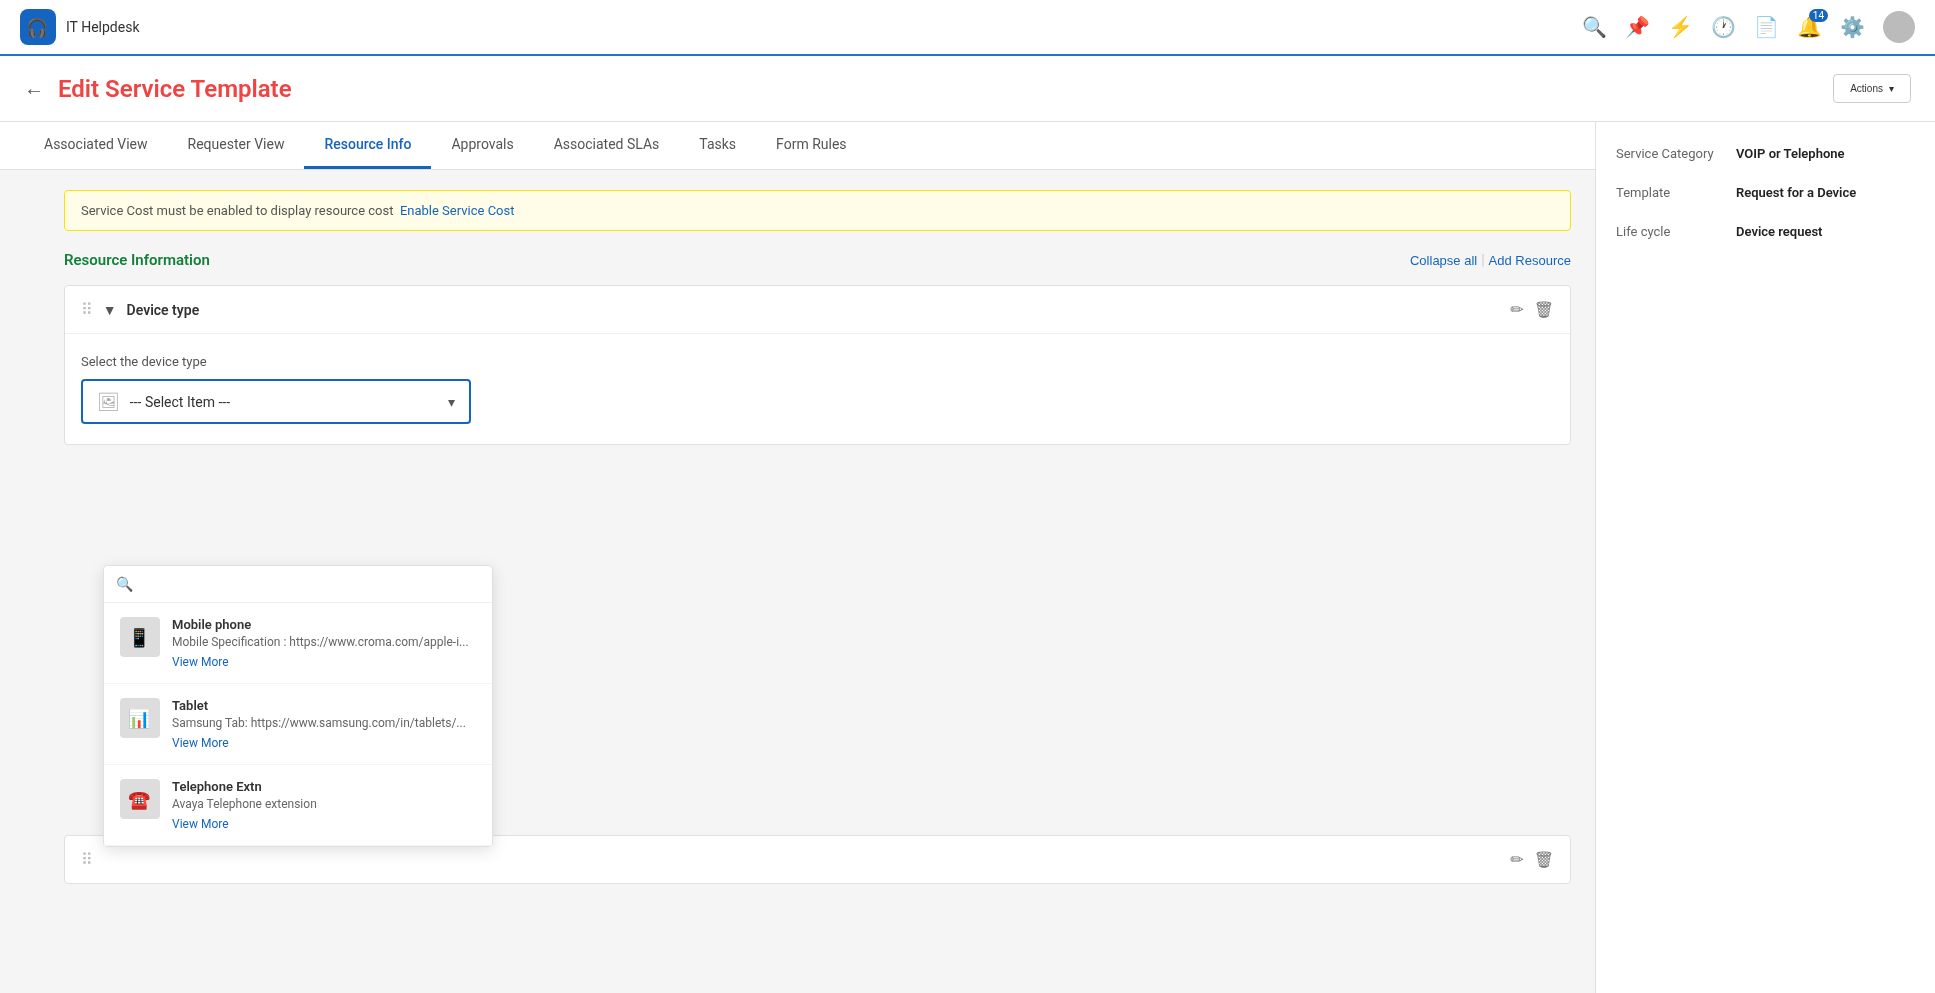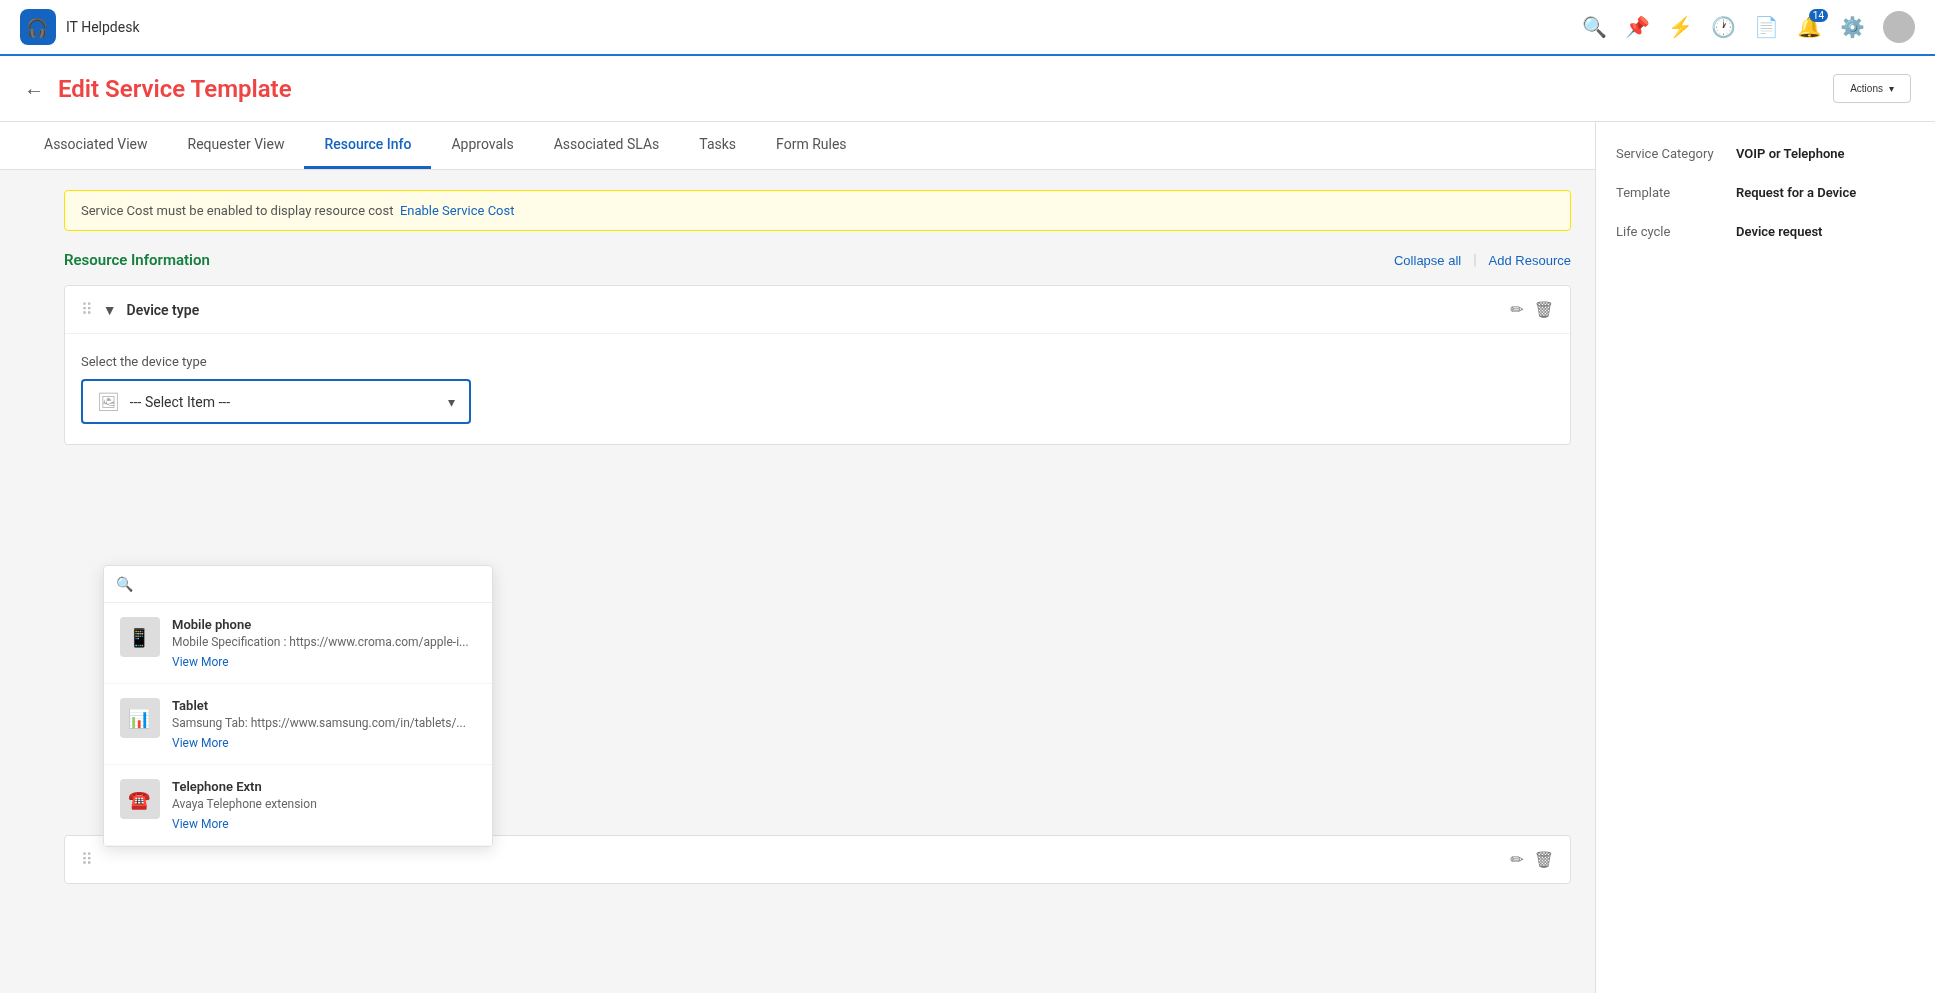--- a/index.html
+++ b/index.html
@@ -66,21 +66,21 @@
       padding: 12px 16px; margin-bottom: 20px; font-size: 13px; color: #555;
     }
     .alert-banner a { color: #1565c0; text-decoration: none; }
 
     
     .resource-info-header {
       display: flex; align-items: center; justify-content: space-between;
       margin-bottom: 16px;
     }
     .resource-info-title { font-size: 15px; font-weight: 600; color: #15803d; }
-    .resource-info-actions { display: flex; align-items: center; gap: 12px; }
+    .resource-info-actions { display: flex; align-items: center; gap: 4px; }
     .link-btn { color: #1565c0; font-size: 13px; cursor: pointer; background: none; border: none; }
     .divider-v { color: #ccc; }
 
     
     .section-card {
       background: #fff; border: 1px solid #e0e0e0; border-radius: 4px; margin-bottom: 16px;
     }
     .section-header {
       display: flex; align-items: center; justify-content: space-between;
       padding: 14px 16px; border-bottom: 1px solid #f0f0f0;

